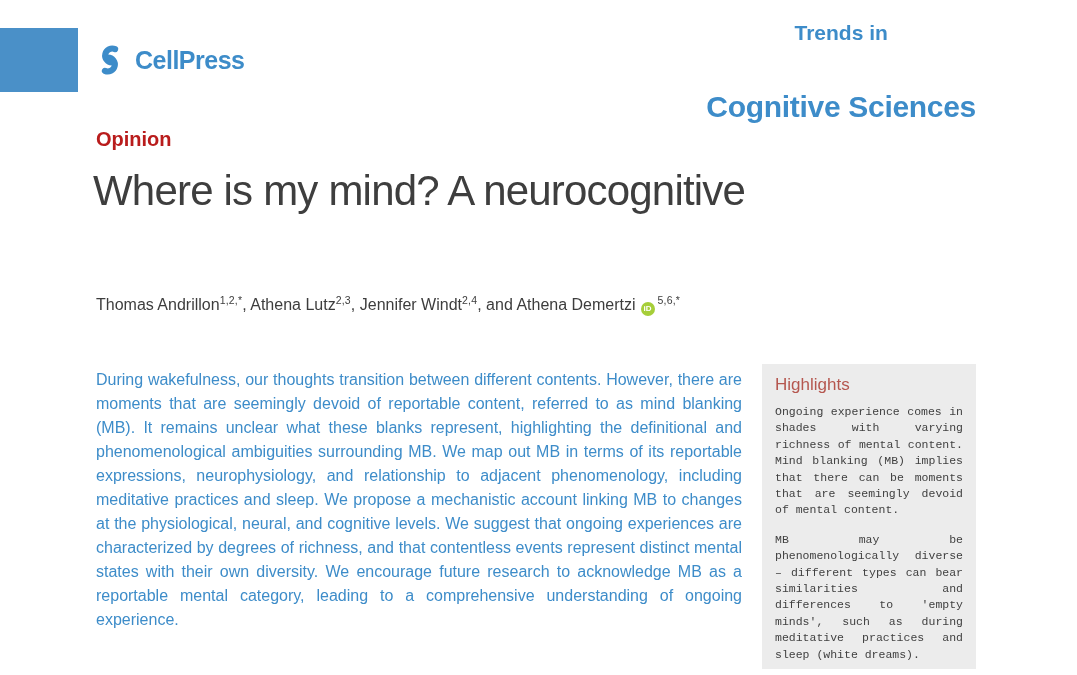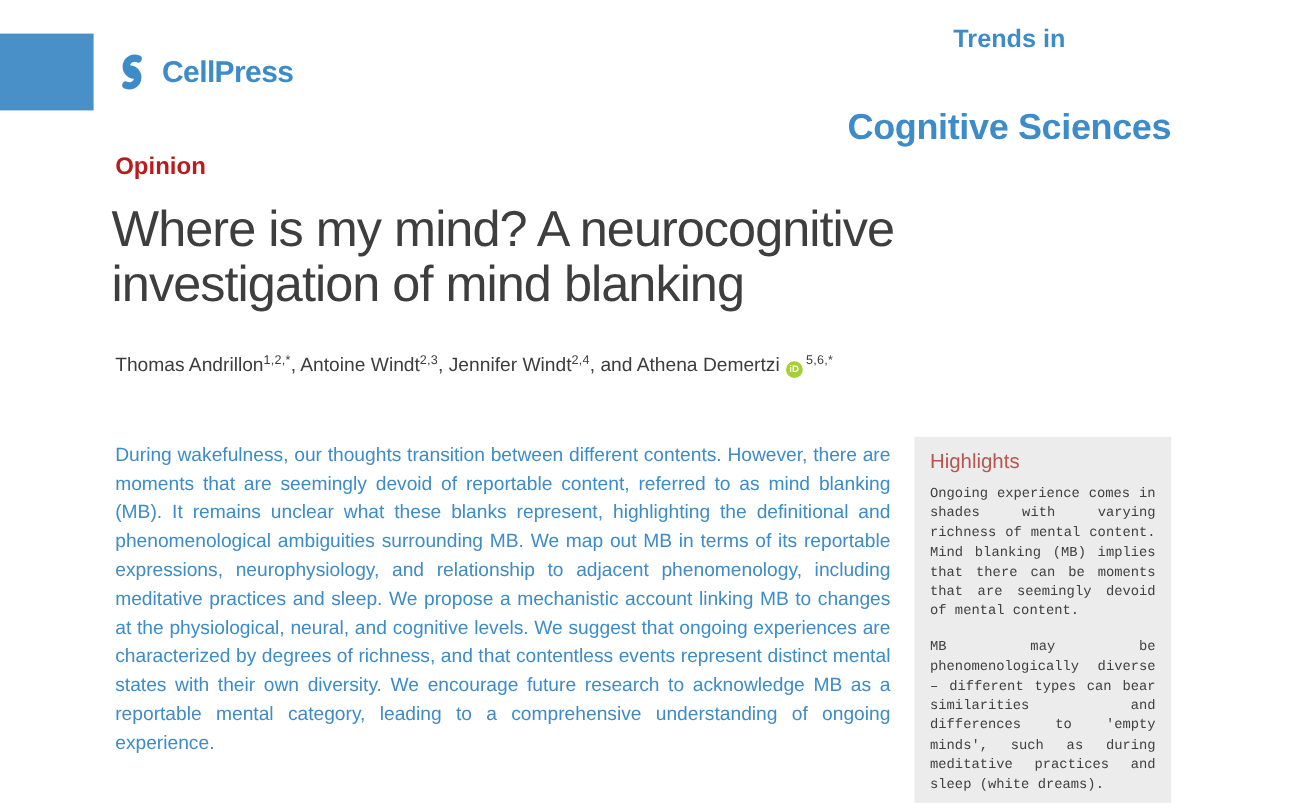--- a/index.html
+++ b/index.html
@@ -153,25 +153,24 @@
 
   <div class="journal-name">
     <div class="line1">Trends in</div>
     <div class="line2">Cognitive Sciences</div>
   </div>
 
   <div class="category-label">Opinion</div>
 
   <div class="article-title">
     <div>Where is my mind? A neurocognitive</div>
-    <div>investigation of mind blanking</div>
   </div>
 
   <div class="authors-line">
-    <span>Thomas Andrillon</span><sup>1,2,*</sup><span class="sep">, </span><span>Antoine Windt</span><sup>2,3</sup><span class="sep">, </span><span>Jennifer Windt</span><sup>2,4</sup><span class="sep">, and </span><span>Athena Demertzi</span><span class="orcid-badge">iD</span><sup>5,6,*</sup>
+    <span>Thomas Andrillon</span><sup>1,2,*</sup><span class="sep">, </span><span>Athena Lutz</span><sup>2,3</sup><span class="sep">, </span><span>Jennifer Windt</span><sup>2,4</sup><span class="sep">, and </span><span>Athena Demertzi</span><span class="orcid-badge">iD</span><sup>5,6,*</sup>
   </div>
 
   <div class="abstract">During wakefulness, our thoughts transition between different contents. However, there are moments that are seemingly devoid of reportable content, referred to as mind blanking (MB). It remains unclear what these blanks represent, highlighting the definitional and phenomenological ambiguities surrounding MB. We map out MB in terms of its reportable expressions, neurophysiology, and relationship to adjacent phenomenology, including meditative practices and sleep. We propose a mechanistic account linking MB to changes at the physiological, neural, and cognitive levels. We suggest that ongoing experiences are characterized by degrees of richness, and that contentless events represent distinct mental states with their own diversity. We encourage future research to acknowledge MB as a reportable mental category, leading to a comprehensive understanding of ongoing experience.</div>
 
   <div class="highlights-box">
     <h2 class="highlights-heading">Highlights</h2>
     <p>Ongoing experience comes in shades with varying richness of mental content. Mind blanking (MB) implies that there can be moments that are seemingly devoid of mental content.</p>
     <p>MB may be phenomenologically diverse – different types can bear similarities and differences to 'empty minds', such as during meditative practices and sleep (white dreams).</p>
   </div>
 

